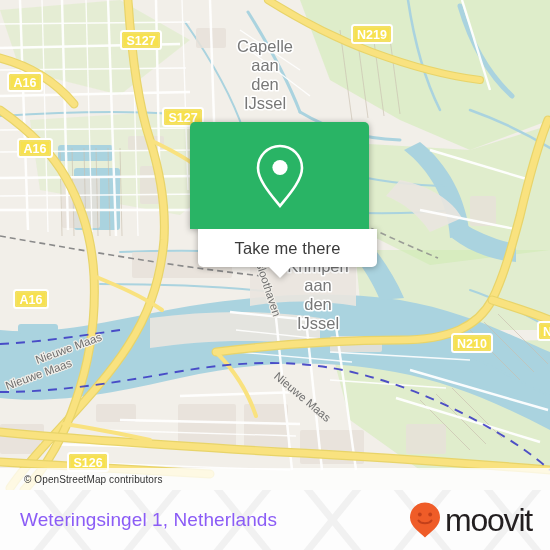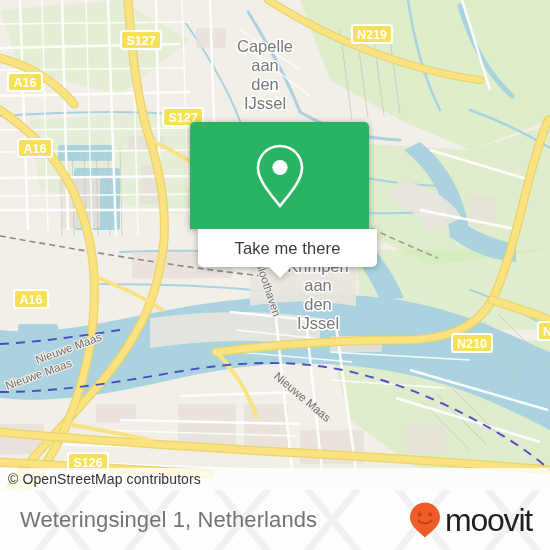--- a/index.html
+++ b/index.html
@@ -12,21 +12,21 @@
   
   #map { position:absolute; left:0; top:0; width:550px; height:490px;
          overflow:hidden; background:#f2efe9; }
 
   .mapsvg { position:absolute; left:0; top:0; width:550px; height:490px; display:block; }
 
   
   #attrib { position:absolute; left:0; bottom:0; width:550px; height:22px;
             background:rgba(255,255,255,0.78);
             display:flex; align-items:center; }
-  #attrib span { font-size:14px; color:#333; padding-left:8px; letter-spacing:.1px; }
+  #attrib span { font-size:10px; color:#333; padding-left:24px; letter-spacing:.1px; }
 
   
   #card { position:absolute; left:190px; top:122px; width:179px; height:145px;
           filter:drop-shadow(0 1px 3px rgba(0,0,0,0.33)); }
   #card-green { position:absolute; left:0; top:0; width:179px; height:107px;
       background:#29b465; border-radius:5px 5px 0 0;
       display:flex; align-items:center; justify-content:center; }
   #card-foot { position:absolute; left:8px; top:107px; width:179px; height:38px;
       background:#ffffff; border-radius:0 0 5px 5px;
       display:flex; align-items:center; justify-content:center; }
@@ -34,21 +34,21 @@
   #card-tail { position:absolute; left:50%; top:144px; width:0; height:0;
       transform:translateX(-50%);
       border-left:12px solid transparent; border-right:12px solid transparent;
       border-top:12px solid #ffffff; }
 
   
   #bottombar { position:absolute; left:0; top:490px; width:550px; height:60px;
      background:#fdfdfd; display:flex; align-items:center;
      justify-content:space-between; padding:0 18px 0 20px; overflow:hidden; }
   #bb-bgsvg{ position:absolute; left:0; top:0; width:550px; height:60px; }
-  #addr { position:relative; font-size:22px; color:#737373; letter-spacing:.1px; z-index:2;}
+  #addr { position:relative; font-size:19px; color:#8b5cf6; letter-spacing:.1px; z-index:2;}
   #logo { position:relative; display:flex; align-items:center; gap:3px; z-index:2;}
   #logo .word { font-size:32px; color:#231f20; letter-spacing:-1.2px;
                 font-weight:400; line-height:1; }
 </style>
 </head>
 <body>
 
 <div id="app">
 
   <div id="map">

